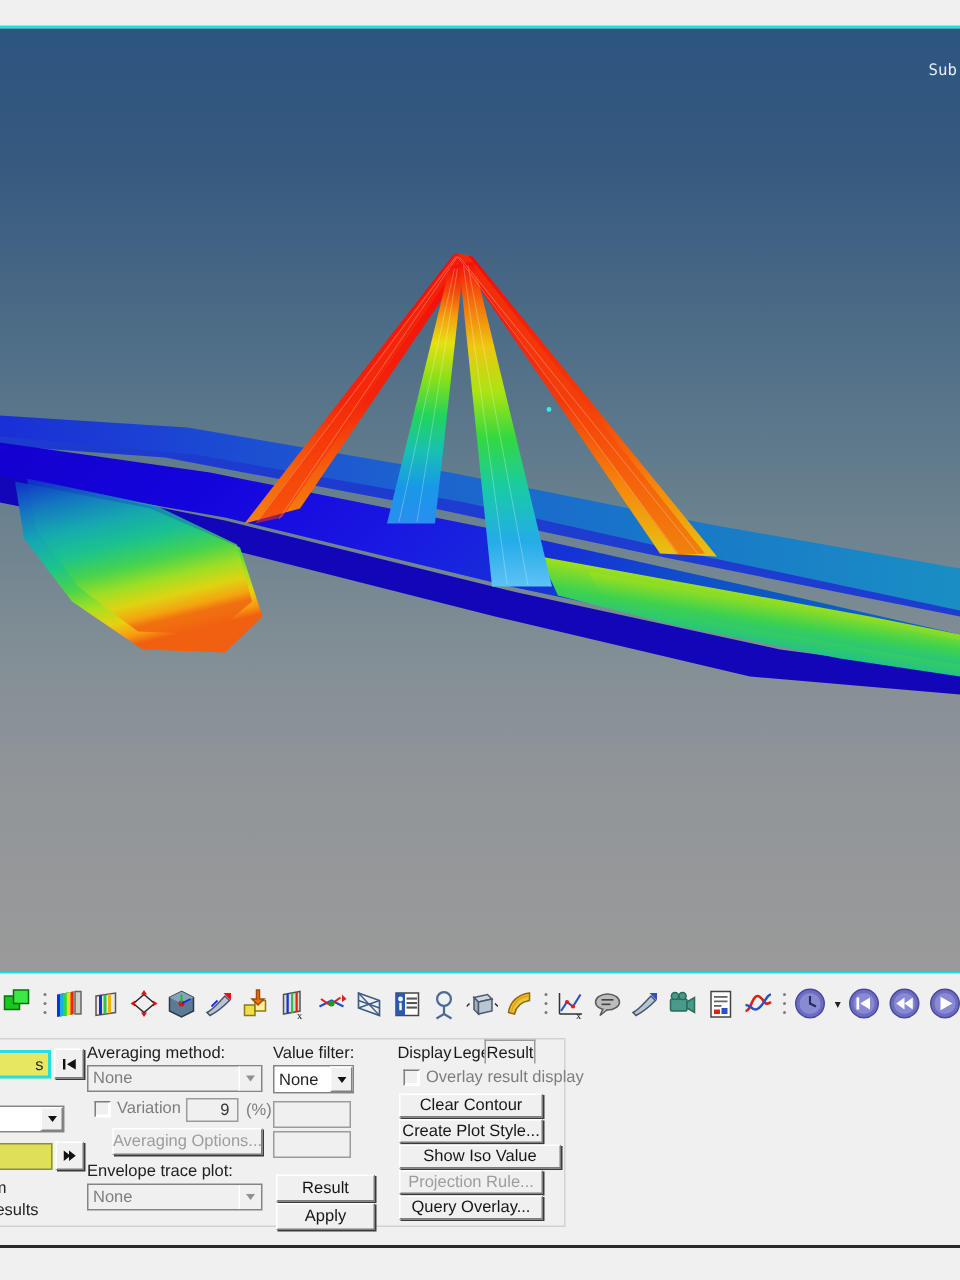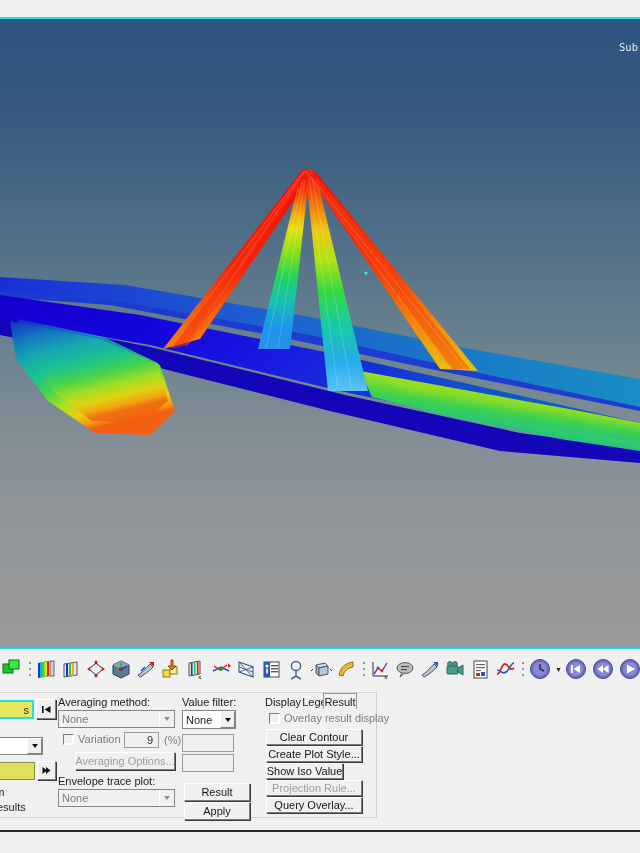--- a/index.html
+++ b/index.html
@@ -575,20 +575,20 @@
       <div class="tab sel" style="left:59px;width:34px;">Result</div>
     </div>
 
     <div class="chk" style="left:269px;top:23px;">
       <span class="box"></span>
       <span class="lbl">Overlay result display</span>
     </div>
 
     <div class="btn" style="left:266px;top:40px;width:96px;height:16px;">Clear Contour</div>
     <div class="btn" style="left:266px;top:57px;width:96px;height:16px;">Create Plot Style...</div>
-    <div class="btn" style="left:266px;top:74px;width:77px;height:16px;">Show Iso Value</div>
+    <div class="btn" style="left:266px;top:74px;width:108px;height:16px;">Show Iso Value</div>
     <div class="btn dis" style="left:266px;top:91px;width:96px;height:16px;">Projection Rule...</div>
     <div class="btn" style="left:266px;top:108px;width:96px;height:16px;">Query Overlay...</div>
   </div>
 
   <div class="statusbar"></div>
 
 </div>
 
 </body></html>

